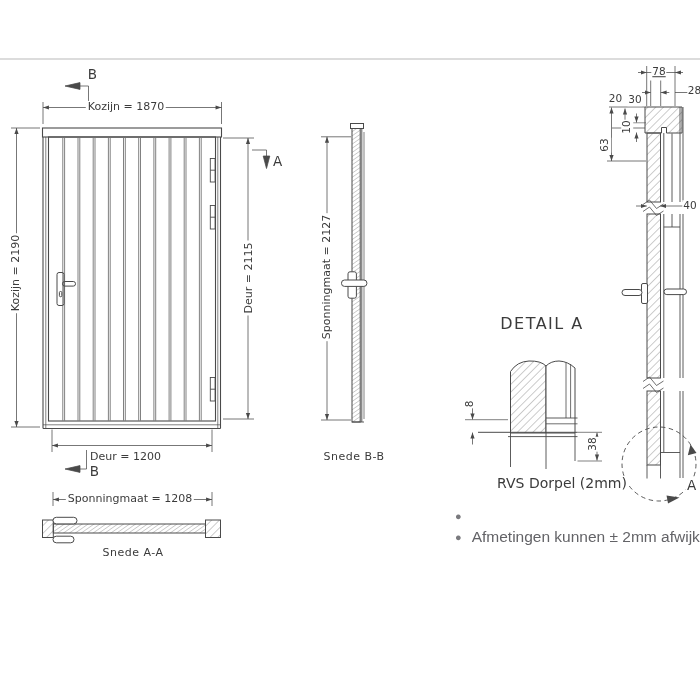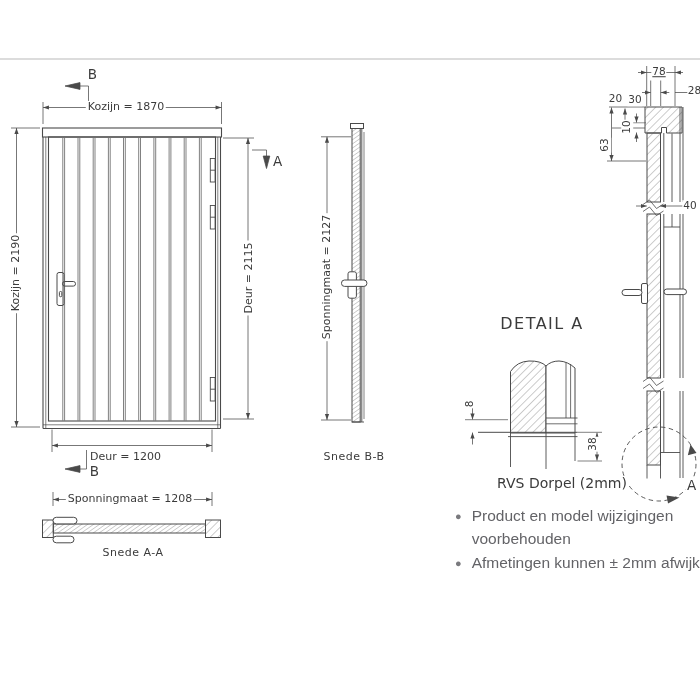--- a/index.html
+++ b/index.html
@@ -251,21 +251,20 @@
   <div class="lbl letter" style="left:691.5px;top:484.5px;">A</div>
 
   <div class="lbl cap" style="left:542px;top:324px;">DETAIL  A</div>
   <div class="lbl sm rot" style="left:470px;top:404px;">8</div>
   <div class="lbl sm rot" style="left:593px;top:444px;">38</div>
   <div class="lbl rvs" style="left:543px;top:484px;">RVS Dorpel (2mm)</div>
 
   <div class="notes">
     <div class="note">
       <span class="bullet">●</span>
-      <span class="txt wrap">Product en model wijzigingen voorbehouden</span>
     </div>
     <div class="note">
       <span class="bullet">●</span>
       <span class="txt nowrap">Afmetingen kunnen ± 2mm afwijken</span>
     </div>
   </div>
 
 </div>
 
 </body></html>

